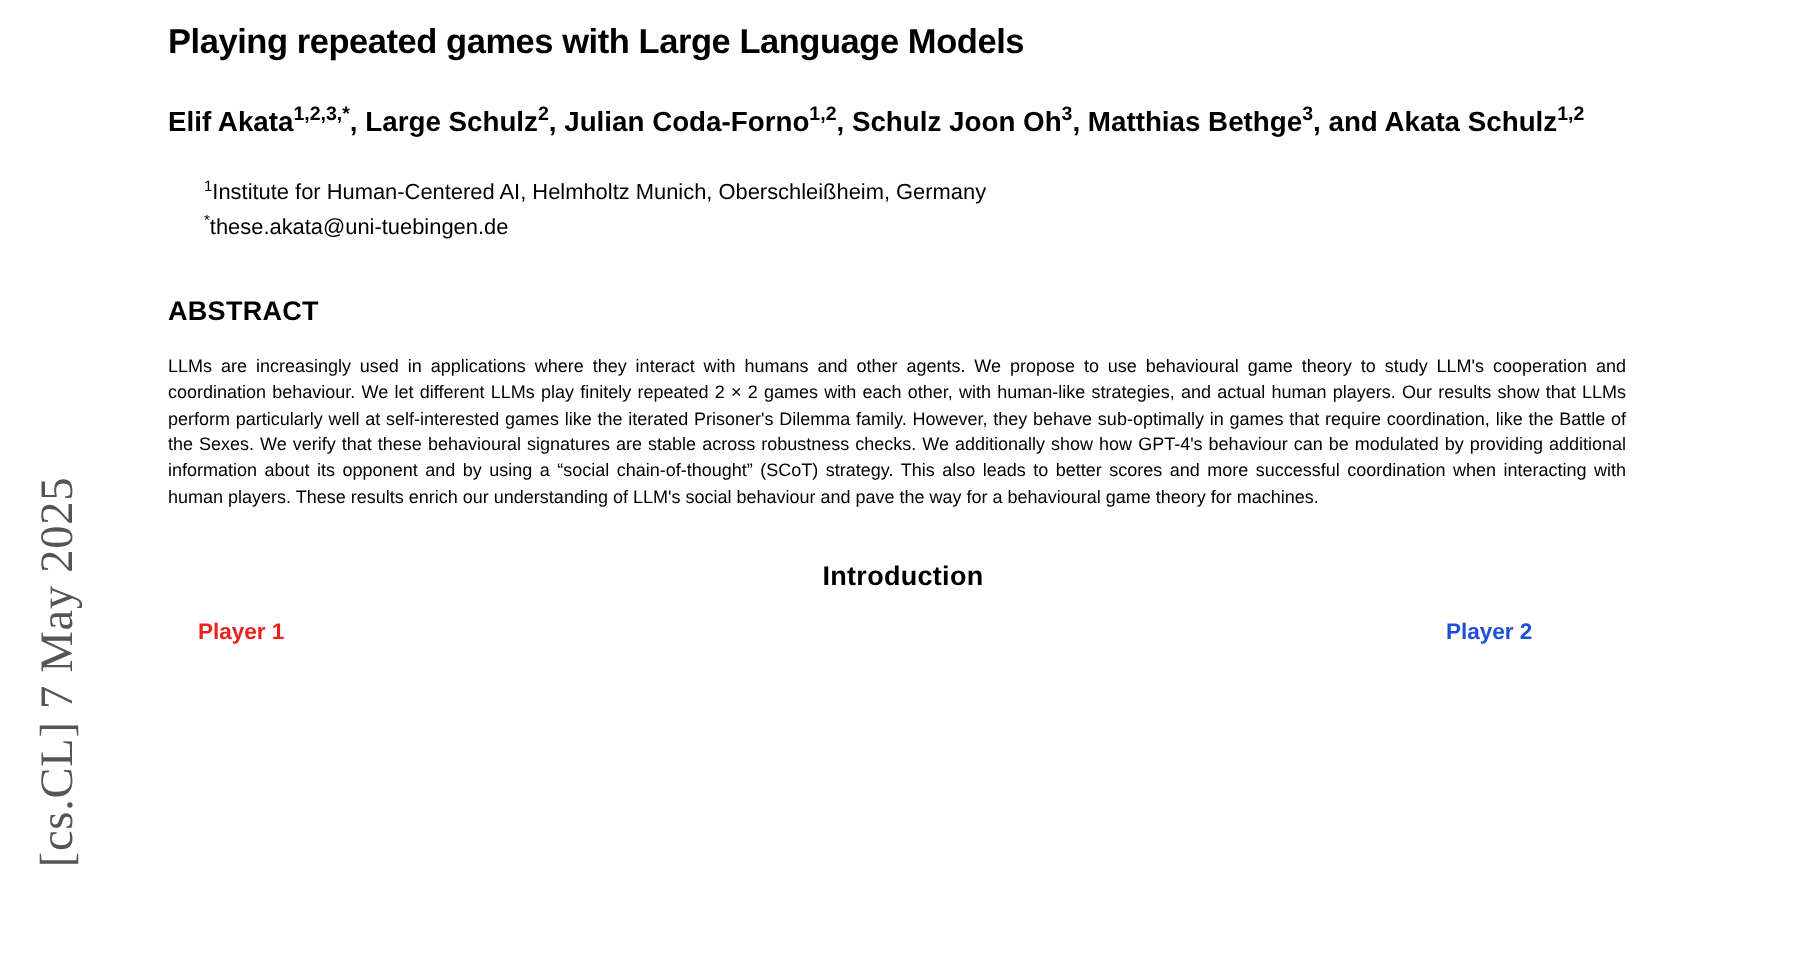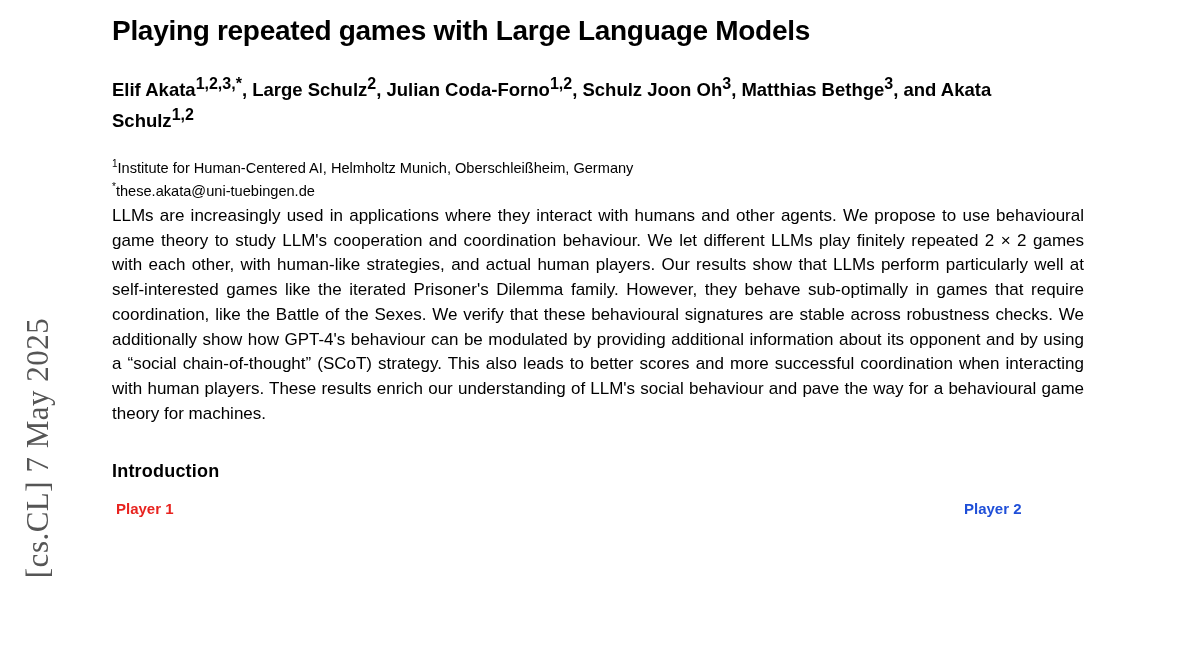--- a/index.html
+++ b/index.html
@@ -35,72 +35,72 @@
 
   .page {
     position: absolute;
     left: 112px;
     top: 0;
     width: 980px;
     height: 648px;
   }
 
   .title {
-    font-size: 28px;
+    font-size: 23px;
     font-weight: bold;
     letter-spacing: -0.3px;
     margin-top: 14px;
     line-height: 1.18;
   }
 
   .authors {
     margin-top: 26px;
     font-size: 18.5px;
     font-weight: bold;
     line-height: 1.42;
     max-width: 965px;
   }
-  .authors sup { font-weight: bold; font-size: 16px; }
+  .authors sup { font-weight: bold; font-size: 13px; }
 
   .affiliations {
     margin-top: 22px;
     font-size: 14.6px;
     line-height: 1.52;
   }
-  .affiliations div { white-space: nowrap; }
+  .affiliations div { white-space: nowrap; margin-left: 24px; }
   .affiliations sup { font-size: 10px; }
 
   .section-heading {
     font-size: 18px;
     font-weight: bold;
     letter-spacing: 0.2px;
   }
   .abstract-heading { margin-top: 34px; }
 
   .abstract-body {
-    margin-top: 2px;
-    font-size: 17px;
+    margin-top: 18px;
+    font-size: 12px;
     line-height: 1.455;
     text-align: justify;
     max-width: 972px;
   }
   .abstract-body .nb { white-space: nowrap; }
 
-  .intro-heading { margin-top: 34px; }
+  .intro-heading { margin-top: 34px; text-align: center; }
 
   .figure-labels {
     position: relative;
     margin-top: 18px;
     height: 30px;
     font-size: 15px;
     font-weight: bold;
   }
   .player1-label {
     position: absolute;
-    left: 4px;
+    left: 20px;
     top: 0;
     color: #e8231f;
   }
   .player2-label {
     position: absolute;
     left: 852px;
     top: 0;
     color: #1f4fd8;
   }
 </style>
@@ -115,20 +115,21 @@
 
   <div class="authors">
     <span><span>Elif Akata</span><sup>1,2,3,*</sup>, </span><span><span>Large Schulz</span><sup>2</sup>, </span><span><span>Julian Coda-Forno</span><sup>1,2</sup>, </span><span><span>Schulz Joon Oh</span><sup>3</sup>, </span><span><span>Matthias Bethge</span><sup>3</sup>, </span><span><span>and Akata Schulz</span><sup>1,2</sup></span>
   </div>
 
   <div class="affiliations">
     <div><sup>1</sup><span>Institute for Human-Centered AI, Helmholtz Munich, Oberschleißheim, Germany</span></div>
     <div><sup>*</sup><span>these.akata@uni-tuebingen.de</span></div>
   </div>
 
+  <div class="section-heading abstract-heading">ABSTRACT</div>
 
   <p class="abstract-body"><span>LLMs are increasingly used in applications where they interact with humans and other agents. We propose to use behavioural game theory to study LLM's cooperation and coordination behaviour. We let different LLMs play finitely repeated </span><span class="nb">2 × 2</span><span> games with each other, with human-like strategies, and actual human players. Our results show that LLMs perform particularly well at self-interested games like the iterated Prisoner's Dilemma family. However, they behave sub-optimally in games that require coordination, like the Battle of the Sexes. We verify that these behavioural signatures are stable across robustness checks. We additionally show how GPT-4's behaviour can be modulated by providing additional information about its opponent and by using a “social chain-of-thought” (SCoT) strategy. This also leads to better scores and more successful coordination when interacting with human players. These results enrich our understanding of LLM's social behaviour and pave the way for a behavioural game theory for machines.</span></p>
 
   <div class="section-heading intro-heading">Introduction</div>
 
   <div class="figure-labels">
     <span class="player1-label" style="color: rgb(232, 35, 31);">Player 1</span>
     <span class="player2-label" style="color: rgb(31, 79, 216);">Player 2</span>
   </div>
 

